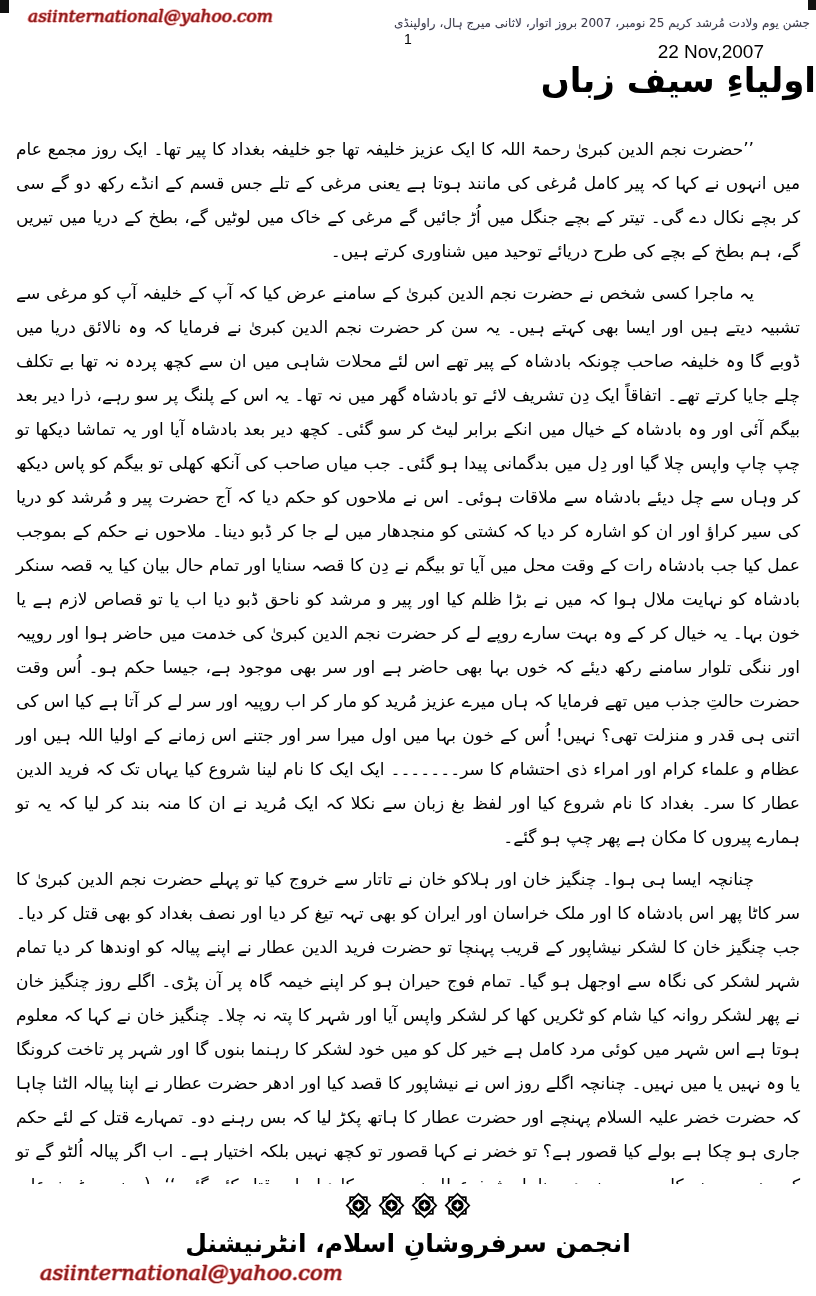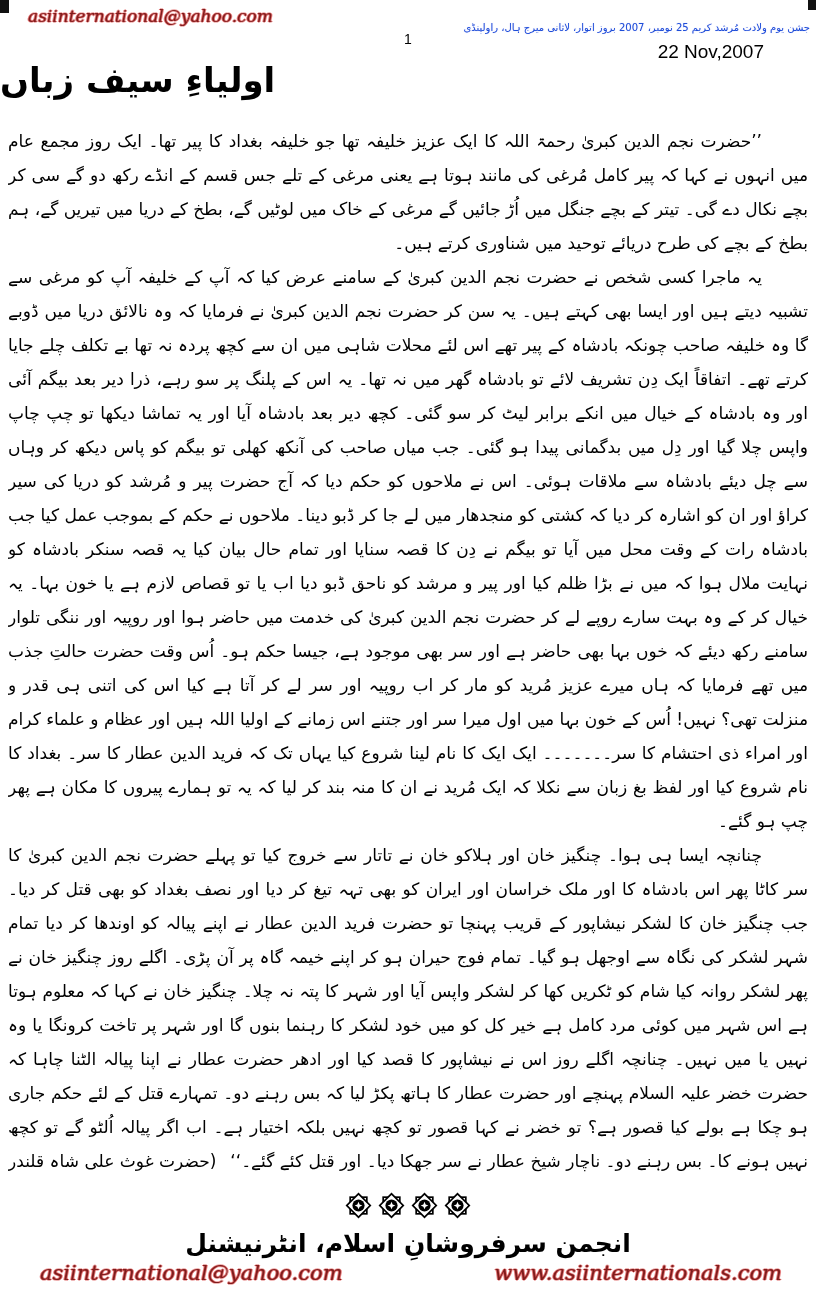--- a/index.html
+++ b/index.html
@@ -23,49 +23,49 @@
   .fancy-link {
     font-family: "DejaVu Serif", serif;
     font-style: italic;
     color: #7f1d1d;
     text-shadow: 1px 0 0 rgba(216,64,64,.65), -1px 0 0 rgba(216,64,64,.65),
                  0 1px 0 rgba(216,64,64,.40), 0 -1px 0 rgba(216,64,64,.40);
   }
   .email-top { font-size: 17px; }
   .event-line {
     direction: rtl;
-    color: #1d4ed8;
-    font-size: 10px;
+    color: #404040;
+    font-size: 12px;
     white-space: nowrap;
-    margin-top: 16px;
+    margin-top: 10px;
     text-shadow: 0 0 1px rgba(140,140,245,.55);
   }
   .page-number {
     position: absolute; top: 31px; left: 0; right: 0;
     text-align: center; font-size: 14px;
     font-family: "Liberation Sans", sans-serif;
   }
   .date-line {
     position: absolute; top: 41px; right: 52px;
     font-size: 19px; font-family: "Liberation Sans", sans-serif;
   }
   .doc-title {
     position: absolute; top: 60px; left: 0; right: 0; margin: 0;
-    text-align: left; direction: rtl;
+    text-align: right; direction: rtl;
     font-size: 34px; font-weight: 700;
   }
   .body-text {
     position: absolute; top: 124px; left: 8px; right: 8px; height: 1060px;
     overflow: hidden;
     direction: rtl;
     text-align: justify;
     font-size: 17px;
     line-height: 34px;
   }
-  .body-text p { margin: 0; text-indent: 46px; }
+  .body-text p { margin: 8px; text-indent: 46px; }
   .attribution { padding-right: 14px; }
 
   .bottom-block { position: absolute; top: 1192px; left: 0; right: 0; }
   .ornaments { display: flex; justify-content: center; gap: 6px; height: 28px; }
   .ornaments svg { display: block; }
   .org-name {
     text-align: center; direction: rtl;
     font-size: 25px; font-weight: 700;
     margin-top: 9px;
   }
@@ -133,17 +133,16 @@
         </g>
         <circle cx="12" cy="12" r="5.4" fill="#000"></circle>
         <path d="M12 8.6 L13 11 L15.4 12 L13 13 L12 15.4 L11 13 L8.6 12 L11 11 Z" fill="#fff"></path>
       </svg>
     </div>
 
     <div class="org-name">انجمن سرفروشانِ اسلام، انٹرنیشنل</div>
 
     <div class="footer-links">
       <span class="fancy-link">asiinternational@yahoo.com</span>
-      <span class="fancy-link">www.asiinternationals.com</span>
     </div>
   </div>
 
 </div>
 
 </body></html>

